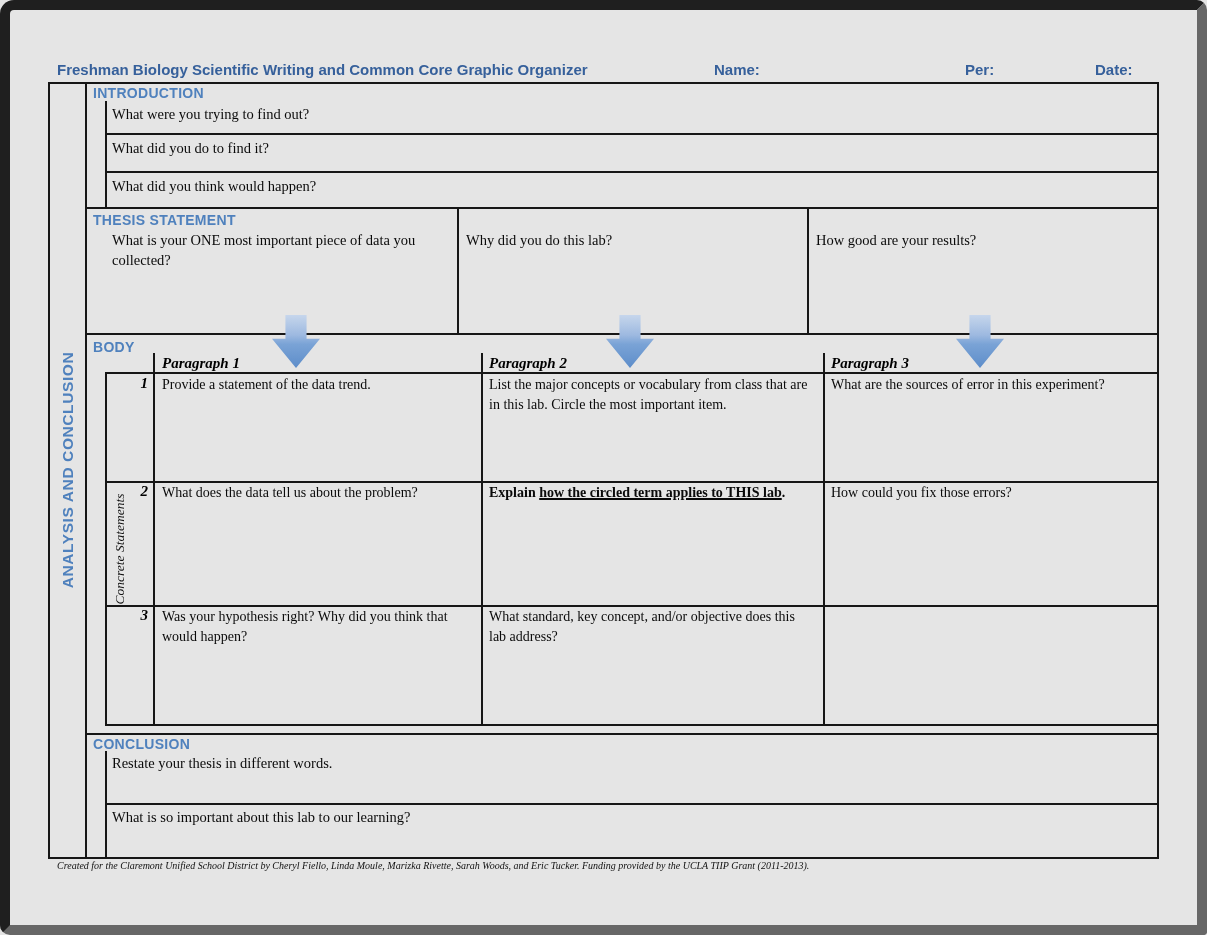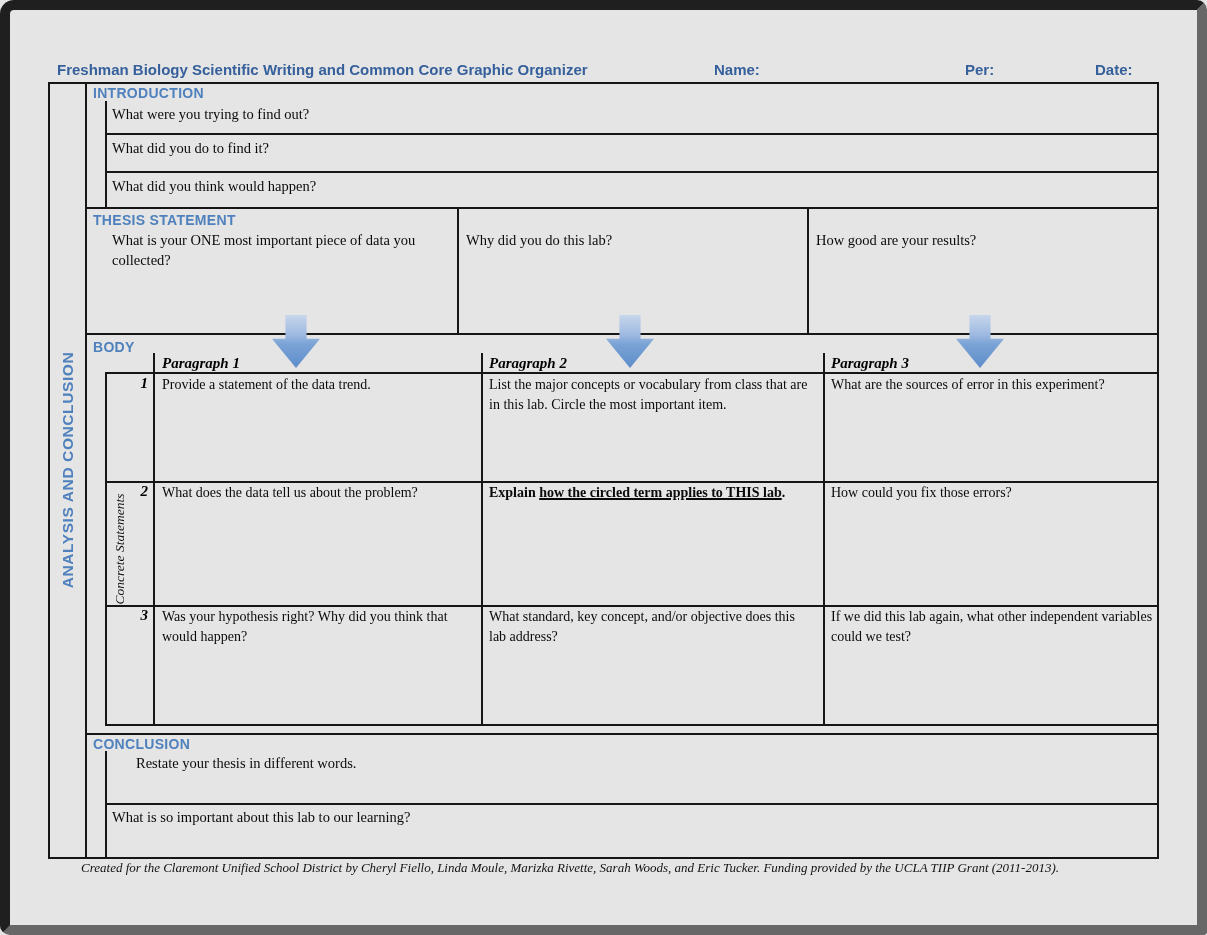--- a/index.html
+++ b/index.html
@@ -20,21 +20,21 @@
   .cell{font-family:"Liberation Serif",serif;font-size:14px;line-height:1.45;color:#0a0a0a;}
   .cell.bold{font-weight:bold;}
   .cell .u{text-decoration:underline;text-decoration-thickness:1.5px;}
   .para-label{font-family:"Liberation Serif",serif;font-style:italic;font-weight:bold;
               font-size:15px;white-space:nowrap;}
   .row-num{font-family:"Liberation Serif",serif;font-style:italic;font-weight:bold;
            font-size:15px;text-align:right;}
   .v-text{position:absolute;transform:translate(-50%,-50%) rotate(-90deg);white-space:nowrap;}
   .analysis-label{font-size:15.5px;font-weight:bold;color:#4f81bd;letter-spacing:.6px;}
   .concrete-label{font-family:"Liberation Serif",serif;font-style:italic;font-size:13.5px;color:#111;}
-  .footer{font-family:"Liberation Serif",serif;font-style:italic;font-size:13px;color:#111;white-space:nowrap;margin-left:24px;}
+  .footer{font-family:"Liberation Serif",serif;font-style:italic;font-size:10px;color:#111;white-space:nowrap;}
   
   .arrow{position:absolute;width:48px;height:53px;z-index:10;
          background:linear-gradient(180deg,#c6d6ec 0%,#9db9e0 38%,#7aa3d6 55%,#5d8dca 100%);
          clip-path:polygon(28% 0%,72% 0%,72% 45%,100% 45%,50% 100%,0% 45%,28% 45%);
          filter:drop-shadow(0 0 1px #3f6ea7) drop-shadow(0 0 1px #3f6ea7) drop-shadow(3px 3px 2px rgba(90,90,90,.55));}
 </style>
 </head>
 <body>
 
 <div class="canvas">
@@ -103,22 +103,21 @@
   <div class="abs cell" style="left:162px;top:375px;width:310px;">Provide a statement of the data trend.</div>
   <div class="abs cell" style="left:489px;top:375px;width:326px;">List the major concepts or vocabulary from class that are in this lab. Circle the most important item.</div>
   <div class="abs cell" style="left:831px;top:375px;width:322px;">What are the sources of error in this experiment?</div>
 
   <div class="abs cell" style="left:162px;top:483px;width:310px;">What does the data tell us about the problem?</div>
   <div class="abs cell bold" style="left:489px;top:483px;width:326px;"><span>Explain </span><span class="u">how the circled term applies to THIS lab</span><span>.</span></div>
   <div class="abs cell" style="left:831px;top:483px;width:322px;">How could you fix those errors?</div>
 
   <div class="abs cell" style="left:162px;top:607px;width:310px;">Was your hypothesis right? Why did you think that would happen?</div>
   <div class="abs cell" style="left:489px;top:607px;width:326px;">What standard, key concept, and/or objective does this lab address?</div>
-  <div class="abs cell" style="left:831px;top:607px;width:322px;">If we did this lab again, what other independent variables could we test?</div>
 
   <div class="abs sec-head" style="left:93px;top:736px;">CONCLUSION</div>
-  <div class="abs q" style="left:112px;top:753px;width:1000px;margin-left:24px;">Restate your thesis in different words.</div>
+  <div class="abs q" style="left:112px;top:753px;width:1000px;">Restate your thesis in different words.</div>
   <div class="abs q" style="left:112px;top:807px;width:1000px;">What is so important about this lab to our learning?</div>
 
   <div class="abs footer" style="left:57px;top:860px;">Created for the Claremont Unified School District by Cheryl Fiello, Linda Moule, Marizka Rivette, Sarah Woods, and Eric Tucker.  Funding provided by the UCLA TIIP Grant (2011-2013).</div>
 
   <div class="frame"></div>
 </div>
 
 </body></html>

